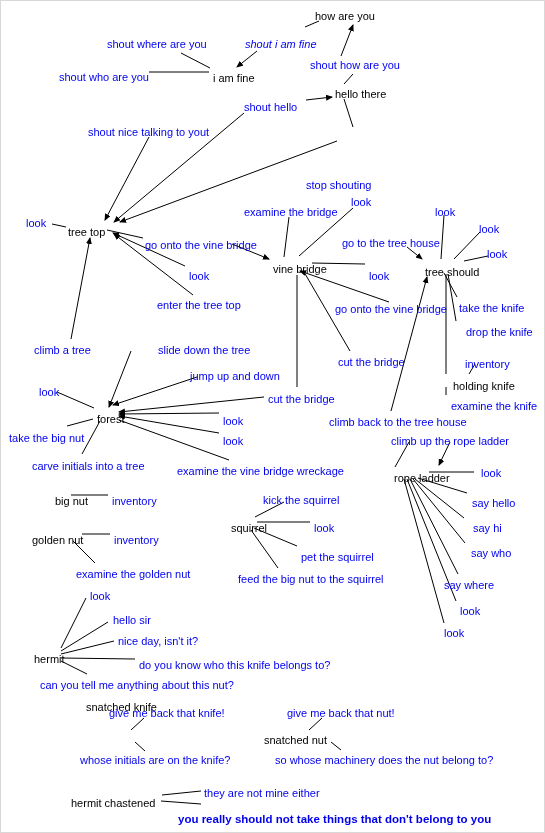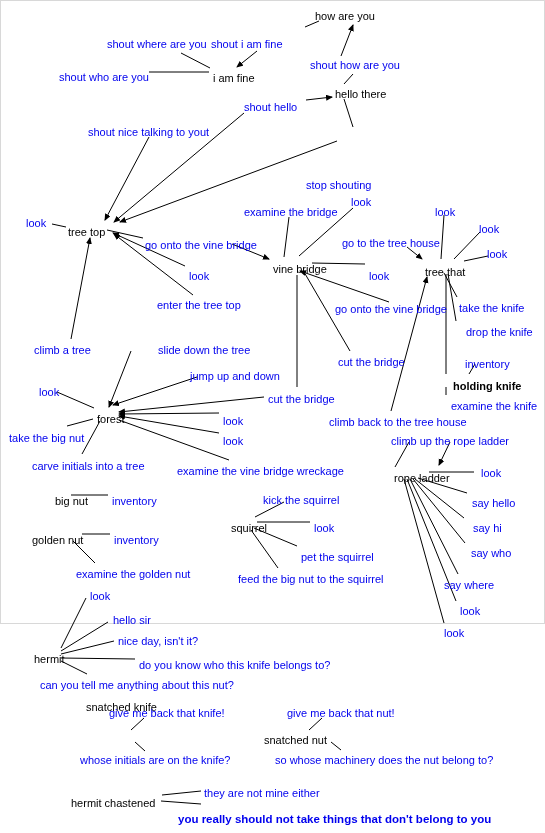--- a/index.html
+++ b/index.html
@@ -4,21 +4,21 @@
 <title>Adventure Game State Graph</title>
 <style>
   html,body{margin:0;padding:0;background:#ffffff;}
   body{
     font-family:"Liberation Sans", sans-serif;
     width:545px;height:833px;
     position:relative;overflow:hidden;
   }
   #graph-root{
     position:relative;
-    width:545px;height:624px;
+    width:545px;height:833px;
     border:1px solid #d8d8d8;
     box-sizing:border-box;
     background:#ffffff;
   }
   #edge-layer{
     position:absolute;left:0;top:0;
     width:545px;height:833px;
     pointer-events:none;
   }
   .node-label{
@@ -115,33 +115,33 @@
         <line x1="160" y1="800" x2="200" y2="803" stroke="#000000" stroke-width="1"></line>
       </g>
   </svg>
 
   <div id="label-layer">
       <div class="node-label state-node" style="left: 314px; top: 9px; color: rgb(0, 0, 0);">how are you</div>
       <div class="node-label state-node" style="left: 212px; top: 71px; color: rgb(0, 0, 0);">i am fine</div>
       <div class="node-label state-node" style="left: 334px; top: 87px; color: rgb(0, 0, 0);">hello there</div>
       <div class="node-label state-node" style="left: 67px; top: 225px; color: rgb(0, 0, 0);">tree top</div>
       <div class="node-label state-node" style="left: 272px; top: 262px; color: rgb(0, 0, 0);">vine bridge</div>
-      <div class="node-label state-node" style="left: 424px; top: 265px; color: rgb(0, 0, 0);">tree that</div>
+      <div class="node-label state-node" style="left: 424px; top: 265px; color: rgb(0, 0, 0);">tree should</div>
       <div class="node-label state-node" style="left: 96px; top: 412px; color: rgb(0, 0, 0);">forest</div>
-      <div class="node-label state-node" style="left: 452px; top: 379px; color: rgb(0, 0, 0); font-weight: bold;">holding knife</div>
+      <div class="node-label state-node" style="left: 452px; top: 379px; color: rgb(0, 0, 0);">holding knife</div>
       <div class="node-label state-node" style="left: 393px; top: 471px; color: rgb(0, 0, 0);">rope ladder</div>
       <div class="node-label state-node" style="left: 38px; top: 494px; color: rgb(0, 0, 0); padding-left: 16px;">big nut</div>
       <div class="node-label state-node" style="left: 31px; top: 533px; color: rgb(0, 0, 0);">golden nut</div>
       <div class="node-label state-node" style="left: 230px; top: 521px; color: rgb(0, 0, 0);">squirrel</div>
       <div class="node-label state-node" style="left: 33px; top: 652px; color: rgb(0, 0, 0);">hermit</div>
       <div class="node-label state-node" style="left: 85px; top: 700px; color: rgb(0, 0, 0);">snatched knife</div>
       <div class="node-label state-node" style="left: 263px; top: 733px; color: rgb(0, 0, 0);">snatched nut</div>
       <div class="node-label state-node" style="left: 70px; top: 796px; color: rgb(0, 0, 0);">hermit chastened</div>
       <div class="node-label action-node" style="left: 106px; top: 37px; color: rgb(0, 0, 238);">shout where are you</div>
-      <div class="node-label action-node" style="left: 210px; top: 37px; color: rgb(0, 0, 238);">shout i am fine</div>
+      <div class="node-label action-node" style="left: 244px; top: 37px; color: rgb(0, 0, 238); font-style: italic;">shout i am fine</div>
       <div class="node-label action-node" style="left: 58px; top: 70px; color: rgb(0, 0, 238);">shout who are you</div>
       <div class="node-label action-node" style="left: 309px; top: 58px; color: rgb(0, 0, 238);">shout how are you</div>
       <div class="node-label action-node" style="left: 243px; top: 100px; color: rgb(0, 0, 238);">shout hello</div>
       <div class="node-label action-node" style="left: 87px; top: 125px; color: rgb(0, 0, 238);">shout nice talking to yout</div>
       <div class="node-label action-node" style="left: 305px; top: 130px; color: rgb(0, 0, 238); margin-top: 48px;">stop shouting</div>
       <div class="node-label action-node" style="left: 25px; top: 216px; color: rgb(0, 0, 238);">look</div>
       <div class="node-label action-node" style="left: 243px; top: 205px; color: rgb(0, 0, 238);">examine the bridge</div>
       <div class="node-label action-node" style="left: 350px; top: 195px; color: rgb(0, 0, 238);">look</div>
       <div class="node-label action-node" style="left: 434px; top: 205px; color: rgb(0, 0, 238);">look</div>
       <div class="node-label action-node" style="left: 478px; top: 222px; color: rgb(0, 0, 238);">look</div>

